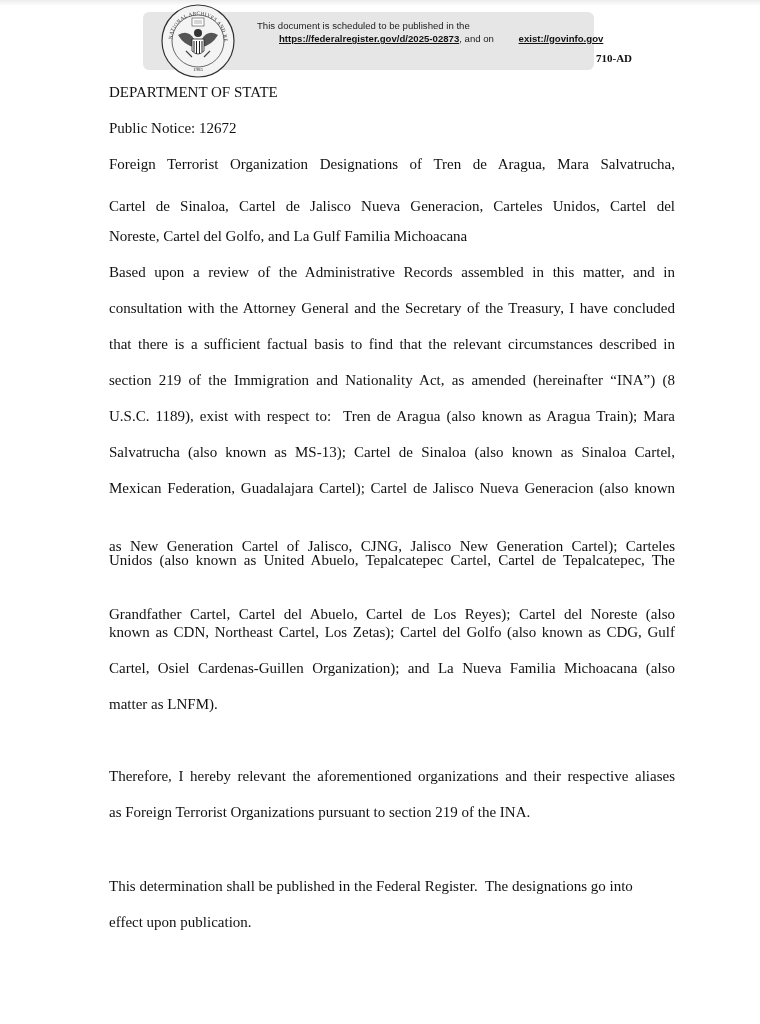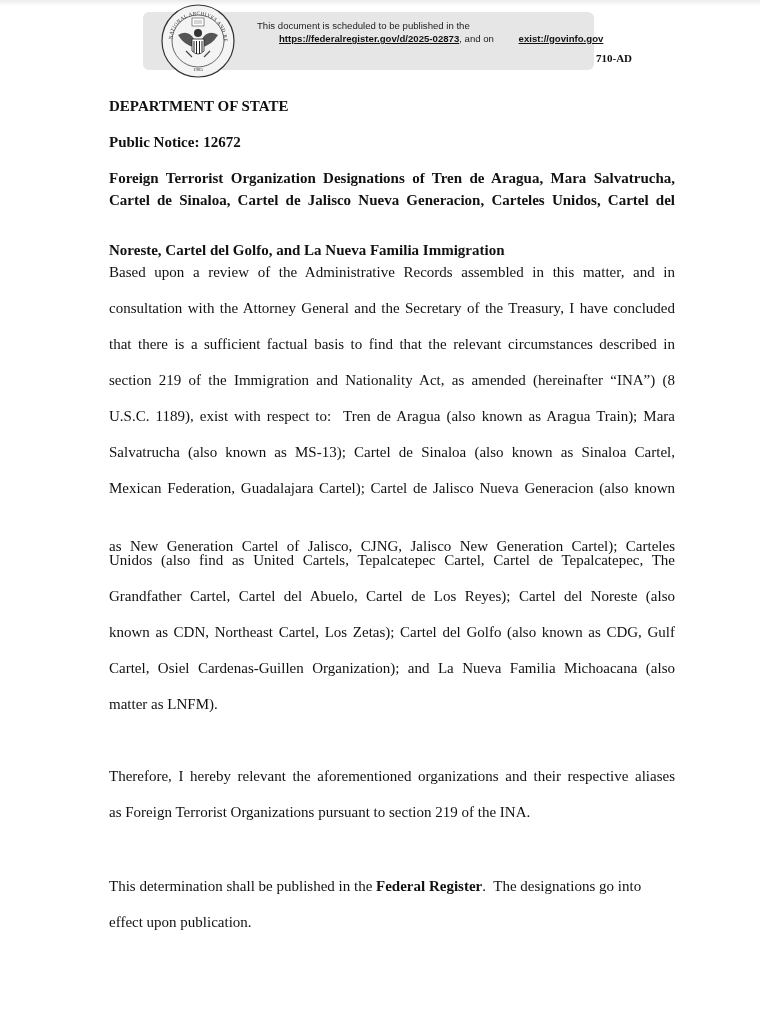--- a/index.html
+++ b/index.html
@@ -73,21 +73,21 @@
       position: absolute;
       left: 0;
       width: 566px;
       white-space: nowrap;
       line-height: 20px;
     }
     .justify {
       text-align: justify;
       text-align-last: justify;
     }
-    .bold { font-weight: bold; margin-top: 14px; }
+    .bold { font-weight: normal; }
   </style>
 </head>
 <body>
 
 <div class="top-shade"></div>
 
 <div class="fr-banner"></div>
 
 <svg class="seal" viewBox="0 0 76 76">
   <circle cx="38" cy="38" r="36" fill="#f4f4f4" stroke="#333" stroke-width="1.2"></circle>
@@ -118,33 +118,33 @@
   </div>
 </div>
 
 <div class="doc-code">710-AD</div>
 
 <div class="content">
   <div class="line bold" style="top:2px">DEPARTMENT OF STATE</div>
   <div class="line bold" style="top:38px">Public Notice: 12672</div>
 
   <div class="line bold justify" style="top:74px">Foreign Terrorist Organization Designations of Tren de Aragua, Mara Salvatrucha,</div>
-  <div class="line bold justify" style="top:96px">Cartel de Sinaloa, Cartel de Jalisco Nueva Generacion, Carteles Unidos, Cartel del</div>
-  <div class="line bold" style="top:146px">Noreste, Cartel del Golfo, and La Nueva Familia Immigration</div>
+  <div class="line bold justify" style="top:116px">Cartel de Sinaloa, Cartel de Jalisco Nueva Generacion, Carteles Unidos, Cartel del</div>
+  <div class="line bold" style="top:146px">Noreste, Cartel del Golfo, and La Gulf Familia Michoacana</div>
 
   <div class="line justify" style="top:182px">Based upon a review of the Administrative Records assembled in this matter, and in</div>
   <div class="line justify" style="top:218px">consultation with the Attorney General and the Secretary of the Treasury, I have concluded</div>
   <div class="line justify" style="top:254px">that there is a sufficient factual basis to find that the relevant circumstances described in</div>
   <div class="line justify" style="top:290px">section 219 of the Immigration and Nationality Act, as amended (hereinafter “INA”) (8</div>
   <div class="line justify" style="top:326px; white-space:pre">U.S.C. 1189), exist with respect to:  Tren de Aragua (also known as Aragua Train); Mara</div>
   <div class="line justify" style="top:362px">Salvatrucha (also known as MS-13); Cartel de Sinaloa (also known as Sinaloa Cartel,</div>
   <div class="line justify" style="top:398px">Mexican Federation, Guadalajara Cartel); Cartel de Jalisco Nueva Generacion (also known</div>
   <div class="line justify" style="top:456px">as New Generation Cartel of Jalisco, CJNG, Jalisco New Generation Cartel); Carteles</div>
-  <div class="line justify" style="top:470px">Unidos (also find as United Cartels, Tepalcatepec Cartel, Cartel de Tepalcatepec, The</div>
-  <div class="line justify" style="top:506px">Grandfather Cartel, Cartel del Abuelo, Cartel de Los Reyes); Cartel del Noreste (also</div>
+  <div class="line justify" style="top:470px">Unidos (also known as United Abuelo, Tepalcatepec Cartel, Cartel de Tepalcatepec, The</div>
+  <div class="line justify" style="top:524px">Grandfather Cartel, Cartel del Abuelo, Cartel de Los Reyes); Cartel del Noreste (also</div>
   <div class="line justify" style="top:542px">known as CDN, Northeast Cartel, Los Zetas); Cartel del Golfo (also known as CDG, Gulf</div>
   <div class="line justify" style="top:578px">Cartel, Osiel Cardenas-Guillen Organization); and La Nueva Familia Michoacana (also</div>
   <div class="line" style="top:614px">matter as LNFM).</div>
 
   <div class="line justify" style="top:686px">Therefore, I hereby relevant the aforementioned organizations and their respective aliases</div>
   <div class="line" style="top:722px">as Foreign Terrorist Organizations pursuant to section 219 of the INA.</div>
 
   <div class="line" style="top:796px; white-space:pre"><span>This determination shall be published in the </span><span class="bold">Federal Register</span><span>.  The designations go into</span></div>
   <div class="line" style="top:832px">effect upon publication.</div>
 </div>

